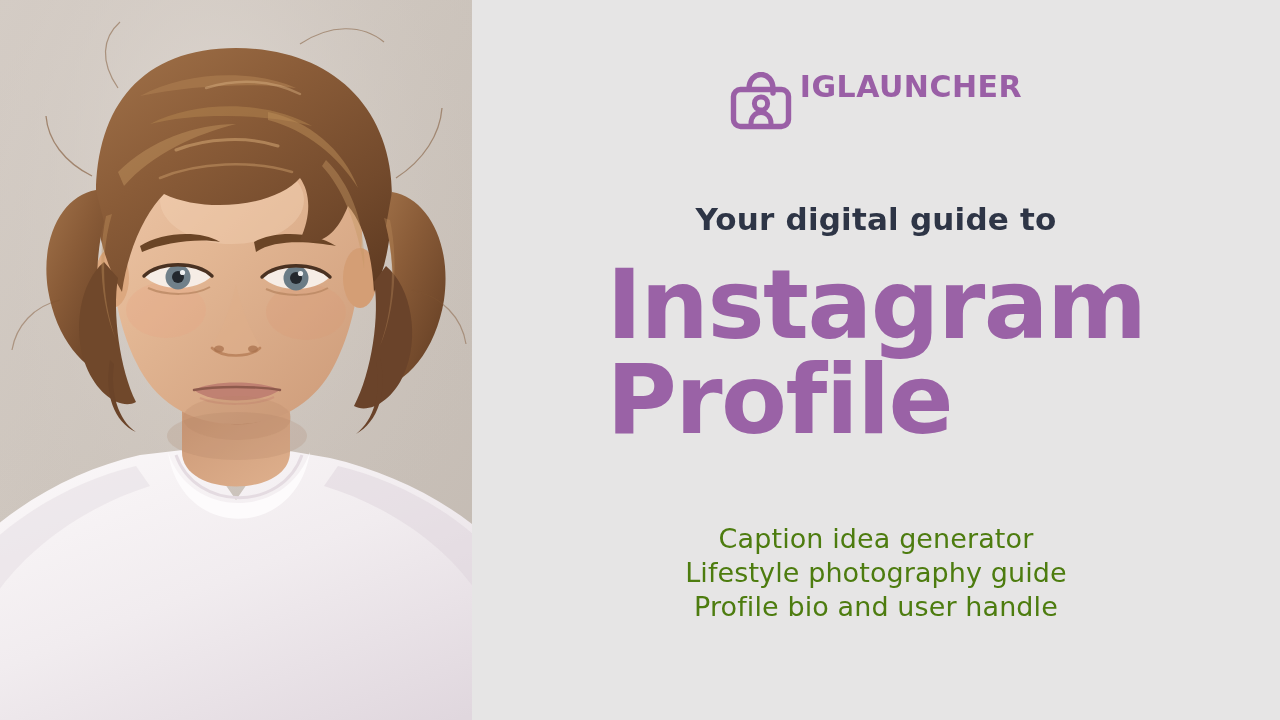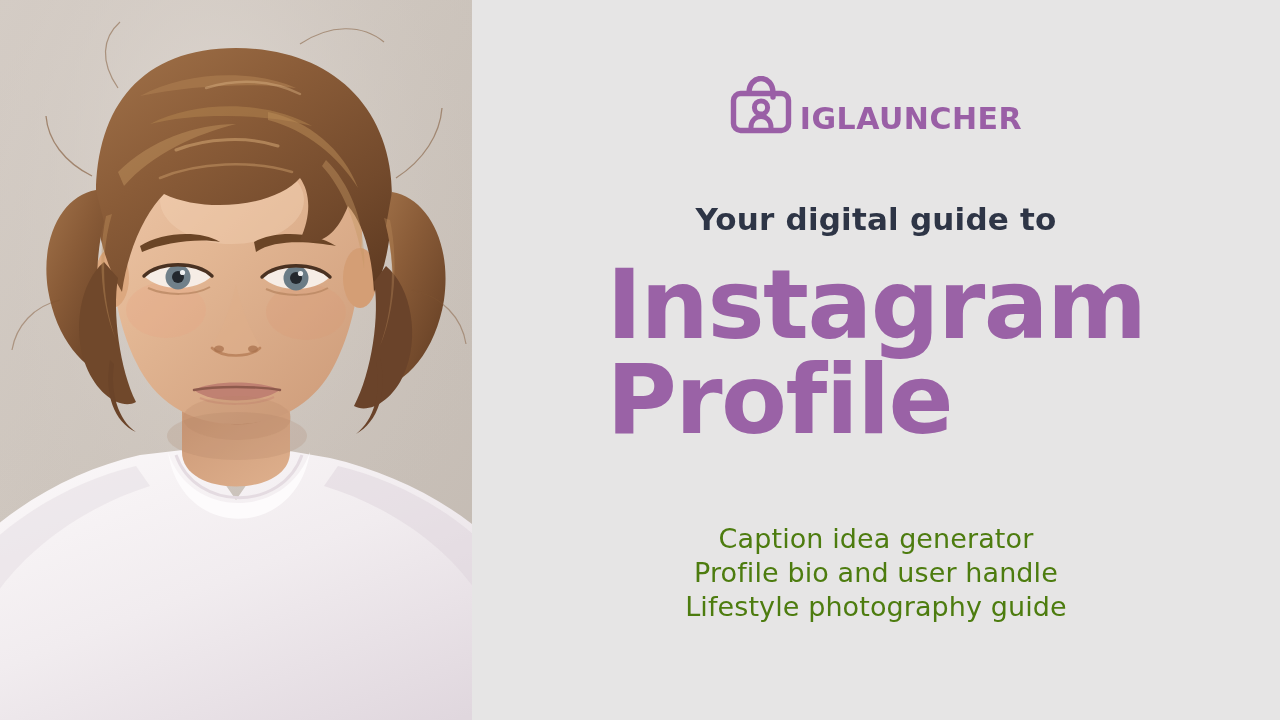--- a/index.html
+++ b/index.html
@@ -35,21 +35,21 @@
     height:720px;
     background:#E6E5E5;
     display:flex;
     flex-direction:column;
     align-items:center;
   }
 
   
   .brand {
     display:flex;
-    align-items:flex-end;
+    align-items:flex-start;
     gap:8px;
     margin-top:72px;
     height:62px;
   }
   .brand-icon { display:block; width:62px; height:58px; flex:0 0 62px; }
   .brand-name {
     font-family:"DejaVu Sans", sans-serif;
     font-weight:700;
     font-size:30px;
     letter-spacing:0.5px;
@@ -279,18 +279,18 @@
 
     <p class="eyebrow">Your digital guide to</p>
 
     <h1 class="headline">
       <span class="headline-line">Instagram</span>
       <span class="headline-line">Profile</span>
     </h1>
 
     <ul class="feature-list">
       <li>Caption idea generator</li>
+      <li>Lifestyle photography guide</li>
       <li>Profile bio and user handle</li>
-      <li>Lifestyle photography guide</li>
     </ul>
 
   </div>
 </div>
 
 </body></html>

